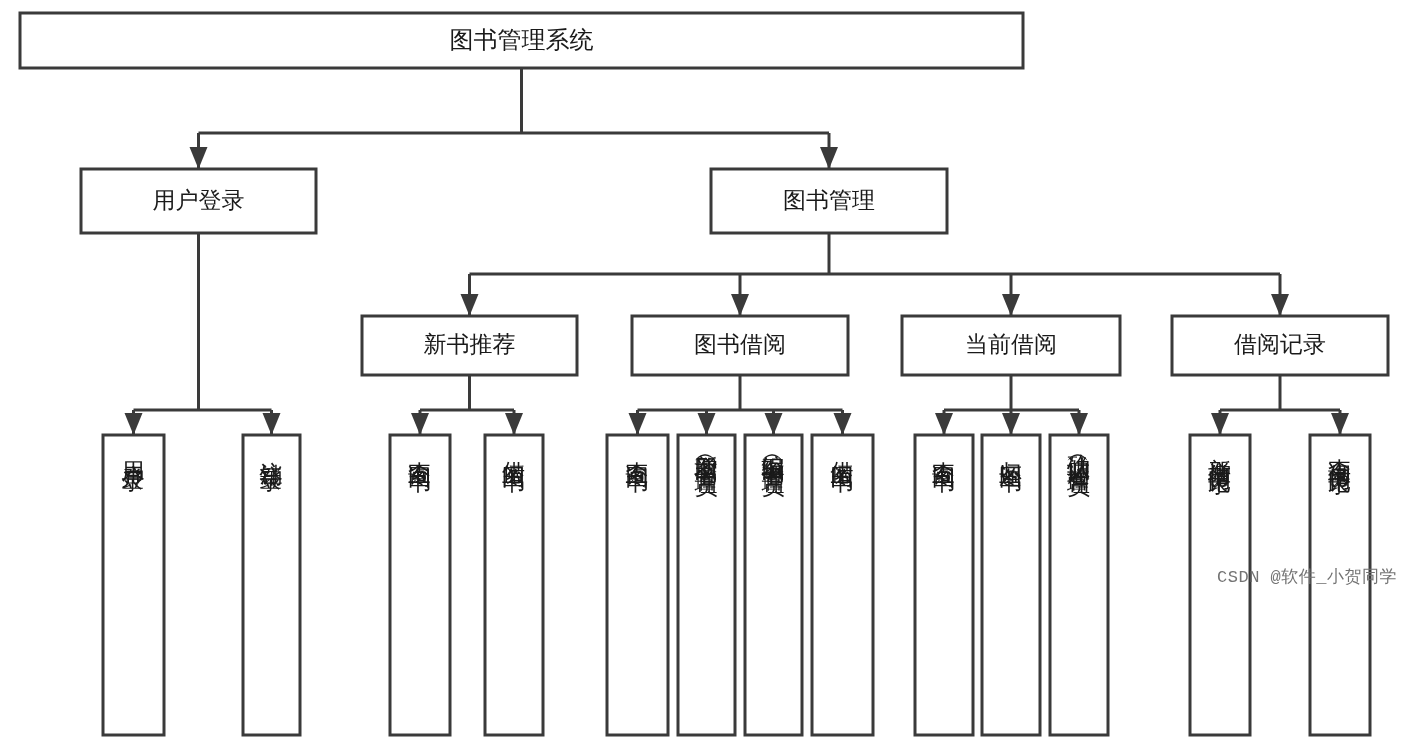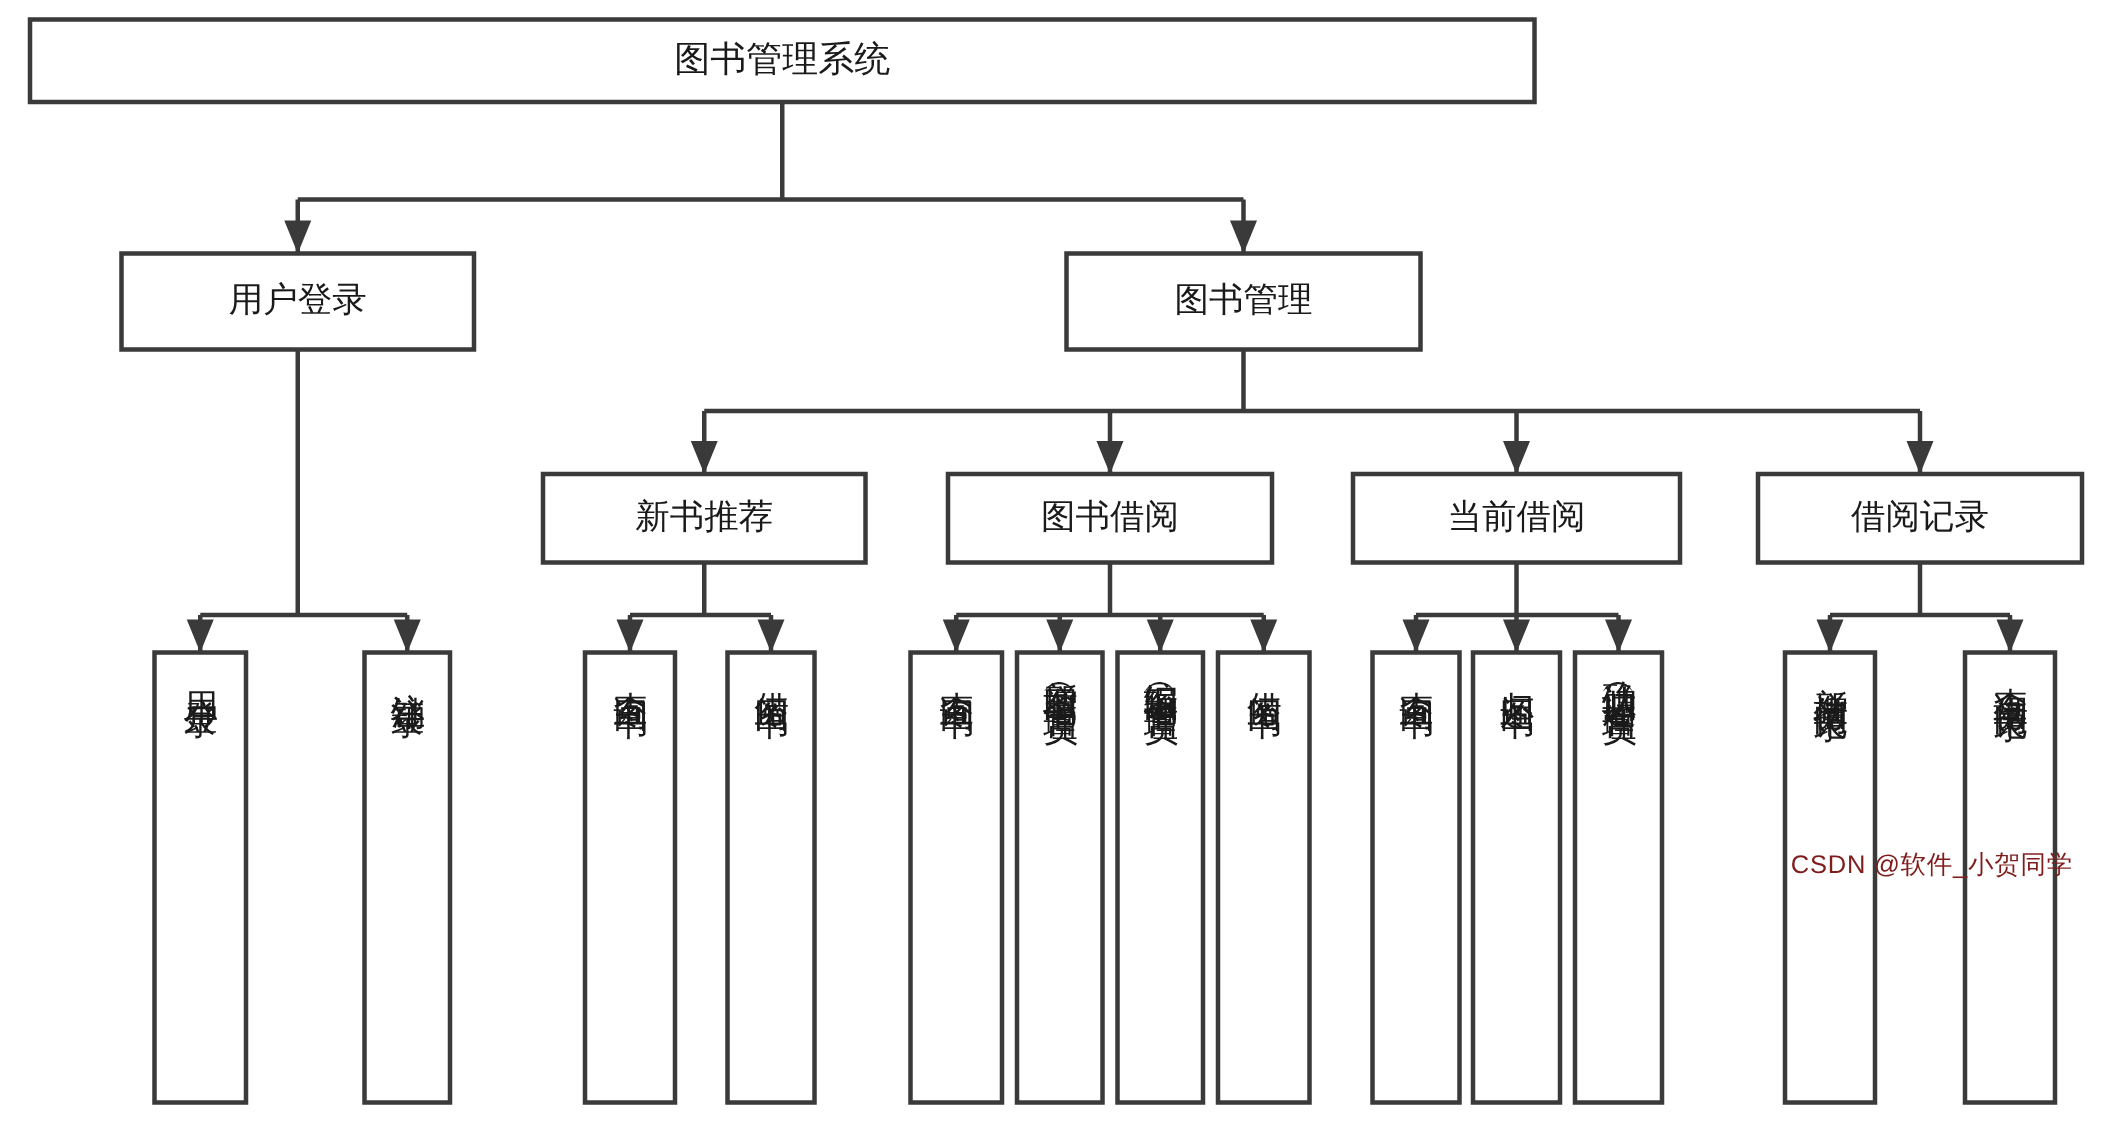--- a/index.html
+++ b/index.html
@@ -10,23 +10,23 @@
   .box-rect{fill:#ffffff;stroke:#3a3a3a;stroke-width:3;}
   .conn{stroke:#3a3a3a;stroke-width:3;fill:none;}
   .arrow-head{fill:#3a3a3a;stroke:none;}
   .node-label{font-family:"DejaVu Sans","Liberation Sans",sans-serif;
               fill:#1a1a1a;font-size:23px;text-anchor:middle;dominant-baseline:middle;}
   .node-label.lvl1{font-size:24px;}
   .leaf-label{font-family:"DejaVu Sans","Liberation Sans",sans-serif;
               fill:#1a1a1a;font-size:23px;writing-mode:vertical-rl;
               text-orientation:upright;letter-spacing:3px;
               text-anchor:middle;dominant-baseline:central;}
-  .watermark{position:absolute;right:23px;bottom:4px;
-             font-family:Liberation Sans, sans-serif;
-             font-size:17px;color:#7f1d1d;white-space:nowrap;letter-spacing:0.5px;}
+  .watermark{position:absolute;right:8px;bottom:4px;
+             font-family:Liberation Mono, monospace;
+             font-size:17px;color:#737373;white-space:nowrap;letter-spacing:0.5px;}
 </style>
 </head>
 <body>
 
 <div id="diagram-root">
 
   <svg id="diagram-svg" viewBox="0 0 1405 747" xmlns="http://www.w3.org/2000/svg">
     <g id="connector-layer">
         <line x1="521.5" y1="68" x2="521.5" y2="133" class="conn"></line>
         <line x1="198.5" y1="133" x2="829" y2="133" class="conn"></line>

